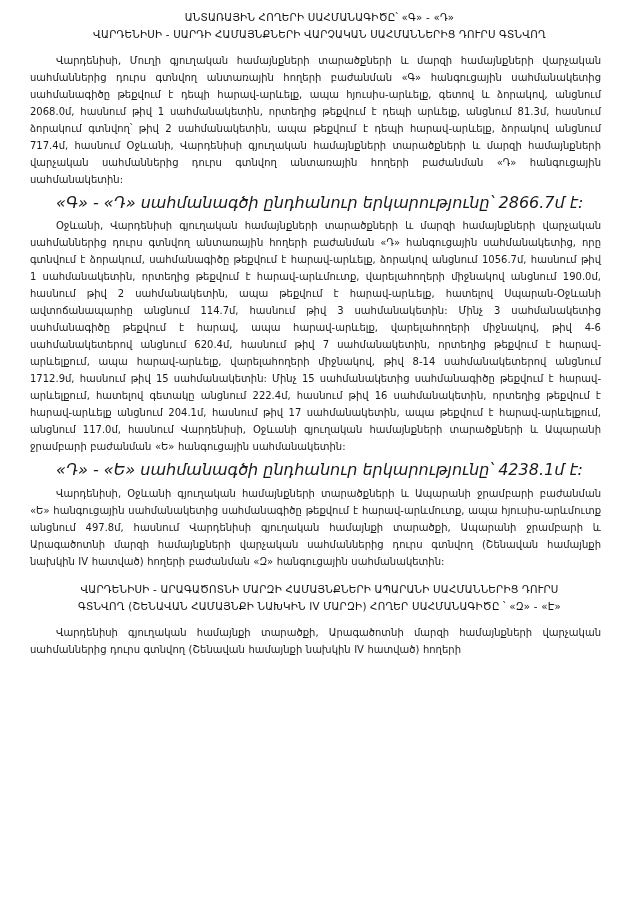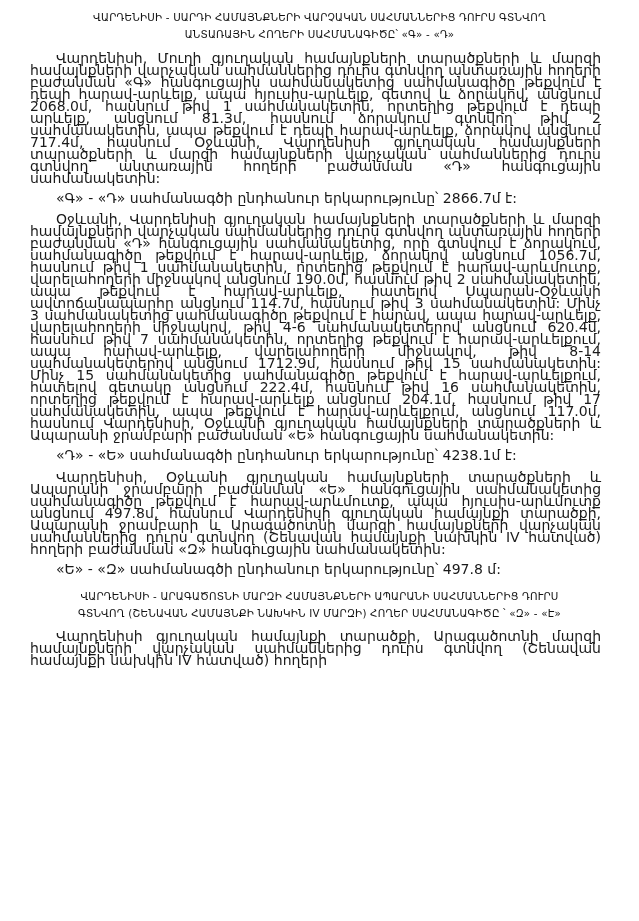--- a/index.html
+++ b/index.html
@@ -34,56 +34,56 @@
   }
   .subheading {
     text-align: center;
     font-size: 10.3px;
     line-height: 1.5;
     margin: 14px 0 10px 0;
     letter-spacing: 0.3px;
     color: #111;
   }
   p.body-text {
-    font-size: 14px;
-    line-height: 12px;
+    font-size: 10px;
+    line-height: 17px;
     text-align: justify;
     text-justify: inter-word;
     margin: 0 8px 8px 0;
     text-indent: 26px;
     color: #1a1a1a;
     word-spacing: 0.3px;
   }
   p.quote-line {
-    font-size: 14px;
+    font-size: 16px;
     line-height: 13.6px;
     margin: 0 0 8px 0;
     text-indent: 26px;
     text-align: left;
     color: #1a1a1a;
+    font-style: italic;
   }
   .spacer-s { height: 4px; }
 </style>
 </head>
 <body>
 
 <div class="page">
 
   <div class="heading-block">
+    <div class="heading">ԱՆՏԱՌԱՅԻՆ ՀՈՂԵՐԻ ՍԱՀՄԱՆԱԳԻԾԸ՝ «Գ» - «Դ»</div>
     <div class="heading">ՎԱՐԴԵՆԻՍԻ - ՍԱՐԴԻ ՀԱՄԱՅՆՔՆԵՐԻ ՎԱՐՉԱԿԱՆ ՍԱՀՄԱՆՆԵՐԻՑ ԴՈՒՐՍ ԳՏՆՎՈՂ</div>
-    <div class="heading">ԱՆՏԱՌԱՅԻՆ ՀՈՂԵՐԻ ՍԱՀՄԱՆԱԳԻԾԸ՝ «Գ» - «Դ»</div>
   </div>
   <p class="body-text">Վարդենիսի, Մուղի գյուղական համայնքների տարածքների և մարզի համայնքների վարչական սահմաններից դուրս գտնվող անտառային հողերի բաժանման «Գ» հանգուցային սահմանակետից սահմանագիծը թեքվում է դեպի հարավ-արևելք, ապա հյուսիս-արևելք, գետով և ձորակով, անցնում 2068.0մ, հասնում թիվ 1 սահմանակետին, որտեղից թեքվում է դեպի արևելք, անցնում 81.3մ, հասնում ձորակում գտնվող՝ թիվ 2 սահմանակետին, ապա թեքվում է դեպի հարավ-արևելք, ձորակով անցնում 717.4մ, հասնում Օջևանի, Վարդենիսի գյուղական համայնքների տարածքների և մարզի համայնքների վարչական սահմաններից դուրս գտնվող անտառային հողերի բաժանման «Դ» հանգուցային սահմանակետին:</p>
   <p class="quote-line">«Գ» - «Դ» սահմանագծի ընդհանուր երկարությունը՝ 2866.7մ է:</p>
 
   <p class="body-text">Օջևանի, Վարդենիսի գյուղական համայնքների տարածքների և մարզի համայնքների վարչական սահմաններից դուրս գտնվող անտառային հողերի բաժանման «Դ» հանգուցային սահմանակետից, որը գտնվում է ձորակում, սահմանագիծը թեքվում է հարավ-արևելք, ձորակով անցնում 1056.7մ, հասնում թիվ 1 սահմանակետին, որտեղից թեքվում է հարավ-արևմուտք, վարելահողերի միջնակով անցնում 190.0մ, հասնում թիվ 2 սահմանակետին, ապա թեքվում է հարավ-արևելք, հատելով Սպարան-Օջևանի ավտոճանապարհը անցնում 114.7մ, հասնում թիվ 3 սահմանակետին: Մինչ 3 սահմանակետից սահմանագիծը թեքվում է հարավ, ապա հարավ-արևելք, վարելահողերի միջնակով, թիվ 4-6 սահմանակետերով անցնում 620.4մ, հասնում թիվ 7 սահմանակետին, որտեղից թեքվում է հարավ-արևելքում, ապա հարավ-արևելք, վարելահողերի միջնակով, թիվ 8-14 սահմանակետերով անցնում 1712.9մ, հասնում թիվ 15 սահմանակետին: Մինչ 15 սահմանակետից սահմանագիծը թեքվում է հարավ-արևելքում, հատելով գետակը անցնում 222.4մ, հասնում թիվ 16 սահմանակետին, որտեղից թեքվում է հարավ-արևելք անցնում 204.1մ, հասնում թիվ 17 սահմանակետին, ապա թեքվում է հարավ-արևելքում, անցնում 117.0մ, հասնում Վարդենիսի, Օջևանի գյուղական համայնքների տարածքների և Ապարանի ջրամբարի բաժանման «Ե» հանգուցային սահմանակետին:</p>
   <p class="quote-line">«Դ» - «Ե» սահմանագծի ընդհանուր երկարությունը՝ 4238.1մ է:</p>
 
   <p class="body-text">Վարդենիսի, Օջևանի գյուղական համայնքների տարածքների և Ապարանի ջրամբարի բաժանման «Ե» հանգուցային սահմանակետից սահմանագիծը թեքվում է հարավ-արևմուտք, ապա հյուսիս-արևմուտք անցնում 497.8մ, հասնում Վարդենիսի գյուղական համայնքի տարածքի, Ապարանի ջրամբարի և Արագածոտնի մարզի համայնքների վարչական սահմաններից դուրս գտնվող (Շենավան համայնքի նախկին IV հատված) հողերի բաժանման «Զ» հանգուցային սահմանակետին:</p>
-  <p class="quote-line">«Ե» - «Զ» սահմանագծի ընդհանուր երկարությունը՝ 497.8 մ:</p>
 
   <div class="spacer-s"></div>
   <div class="heading-block">
     <div class="heading">ՎԱՐԴԵՆԻՍԻ - ԱՐԱԳԱԾՈՏՆԻ ՄԱՐԶԻ ՀԱՄԱՅՆՔՆԵՐԻ ԱՊԱՐԱՆԻ ՍԱՀՄԱՆՆԵՐԻՑ ԴՈՒՐՍ</div>
     <div class="heading">ԳՏՆՎՈՂ (ՇԵՆԱՎԱՆ ՀԱՄԱՅՆՔԻ ՆԱԽԿԻՆ IV ՄԱՐԶԻ) ՀՈՂԵՐ ՍԱՀՄԱՆԱԳԻԾԸ ՝  «Զ» - «Է»</div>
   </div>
   <p class="body-text">Վարդենիսի գյուղական համայնքի տարածքի, Արագածոտնի մարզի համայնքների վարչական սահմաններից դուրս գտնվող (Շենավան համայնքի նախկին IV հատված) հողերի</p>
 
 </div>
 

